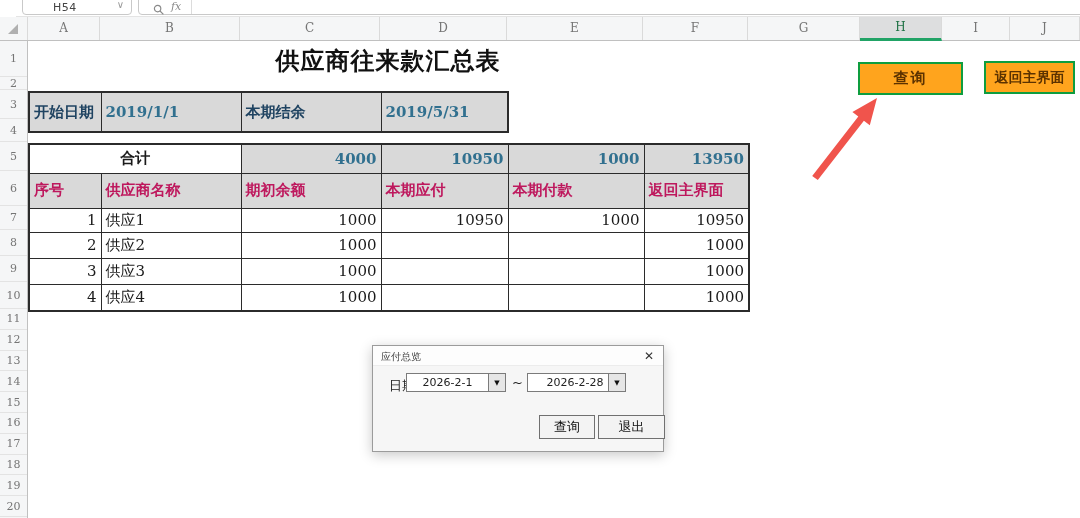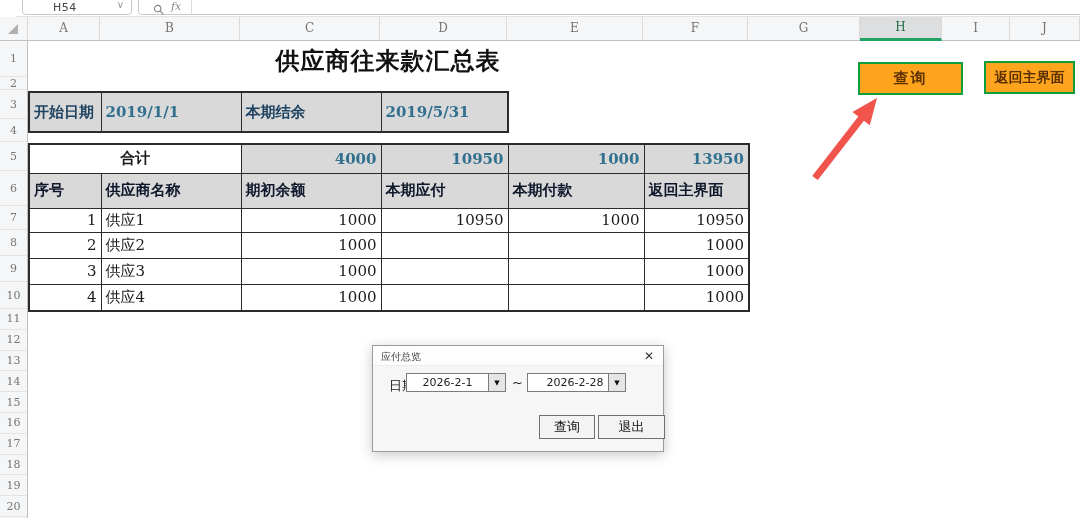--- a/index.html
+++ b/index.html
@@ -35,21 +35,21 @@
   .sheet-title { position:absolute; left:28px; top:42px; width:720px; height:36px; line-height:38px; text-align:center;
                  font-size:24px; font-weight:bold; color:#111; letter-spacing:1px; }
 
   table.grid { border-collapse:collapse; position:absolute; background:#fff; }
   table.grid td { border:1px solid #2b2b2b; font-size:15px; padding:0 4px; overflow:hidden; white-space:nowrap; }
   table.grid { border:2px solid #2b2b2b; }
   .gray { background:#d9d9d9; }
   .num { text-align:right; }
   .bluetext { color:#31708f; font-weight:bold; }
   .navtext { color:#1f4361; font-weight:bold; }
-  .hdr { font-weight:bold; color:#0f172a; }
+  .hdr { font-weight:bold; color:#be185d; }
   .total-label { text-align:center; font-weight:bold; font-size:16px; }
 
   
   .sheet-btn { position:absolute; background:#ffa41d; border:2px solid #0e9d3f; display:flex; align-items:center; justify-content:center;
                font-weight:bold; color:#5b3200; cursor:pointer; }
   .btn-query { left:858px; top:62px; width:105px; height:33px; font-size:15px; letter-spacing:2px; }
   .btn-back  { left:984px; top:61px; width:91px;  height:33px; font-size:14px; }
 
   
   .arrow-wrap { position:absolute; left:780px; top:90px; width:110px; height:100px; pointer-events:none; }

